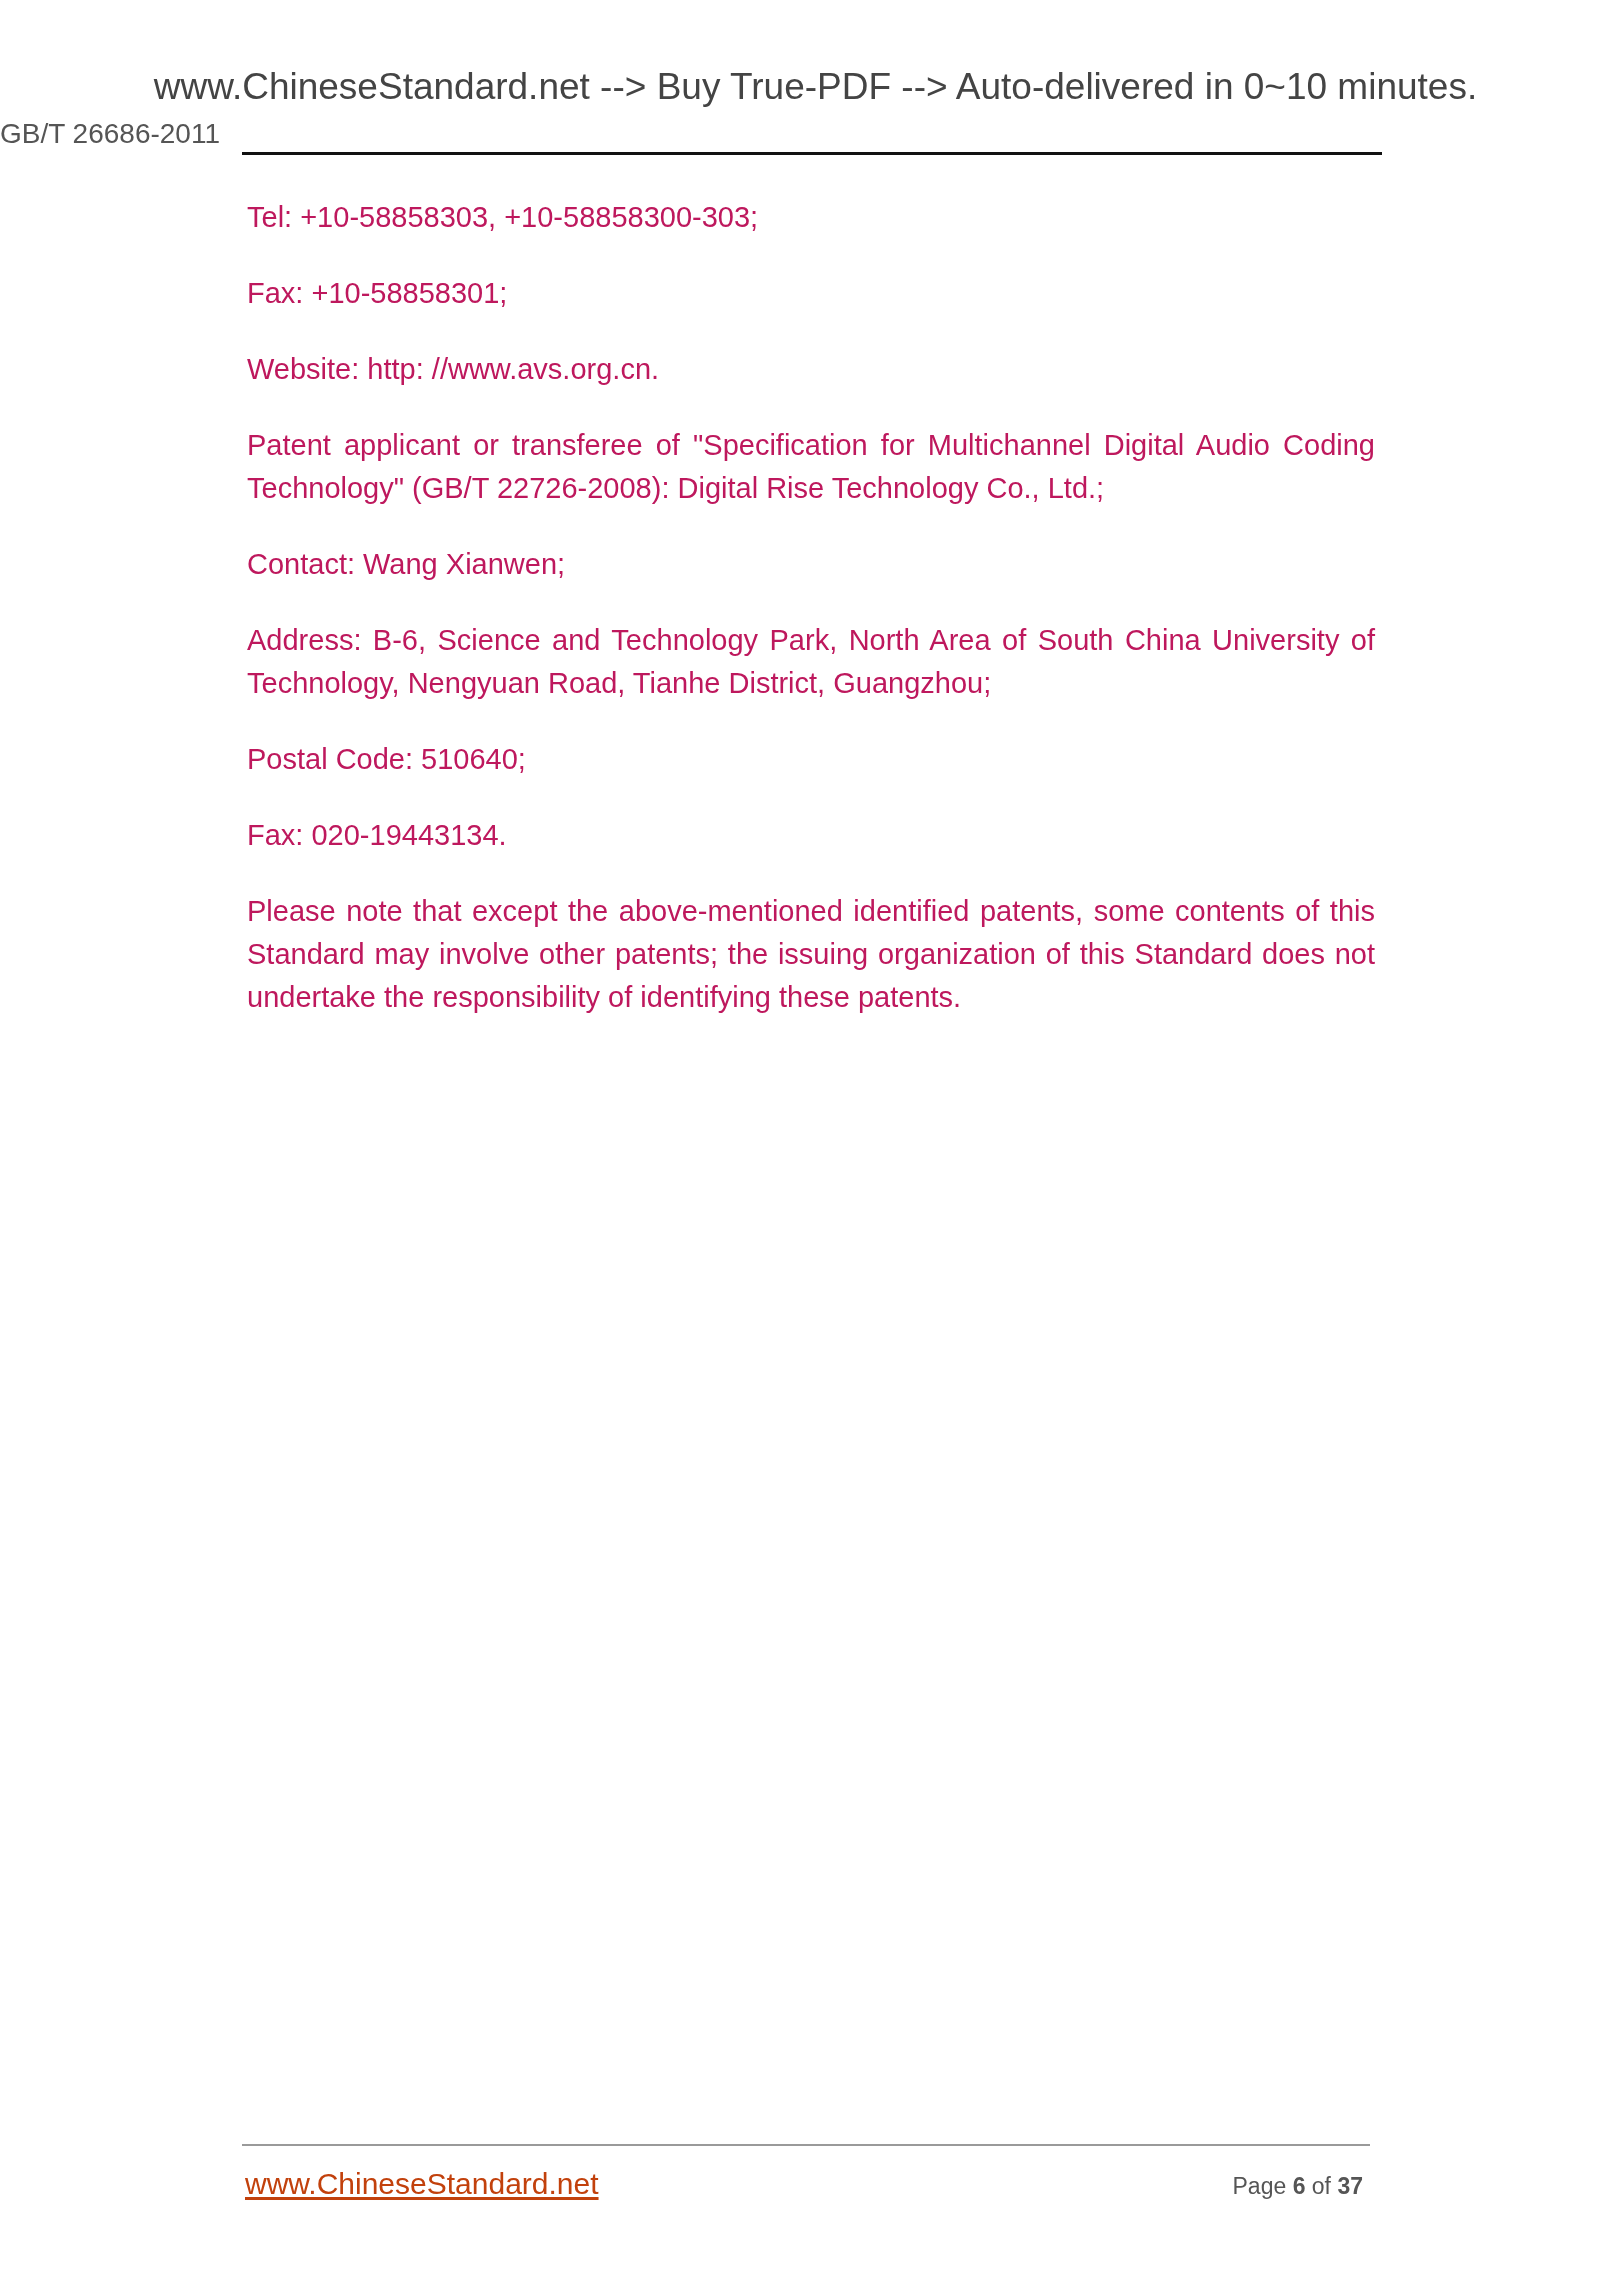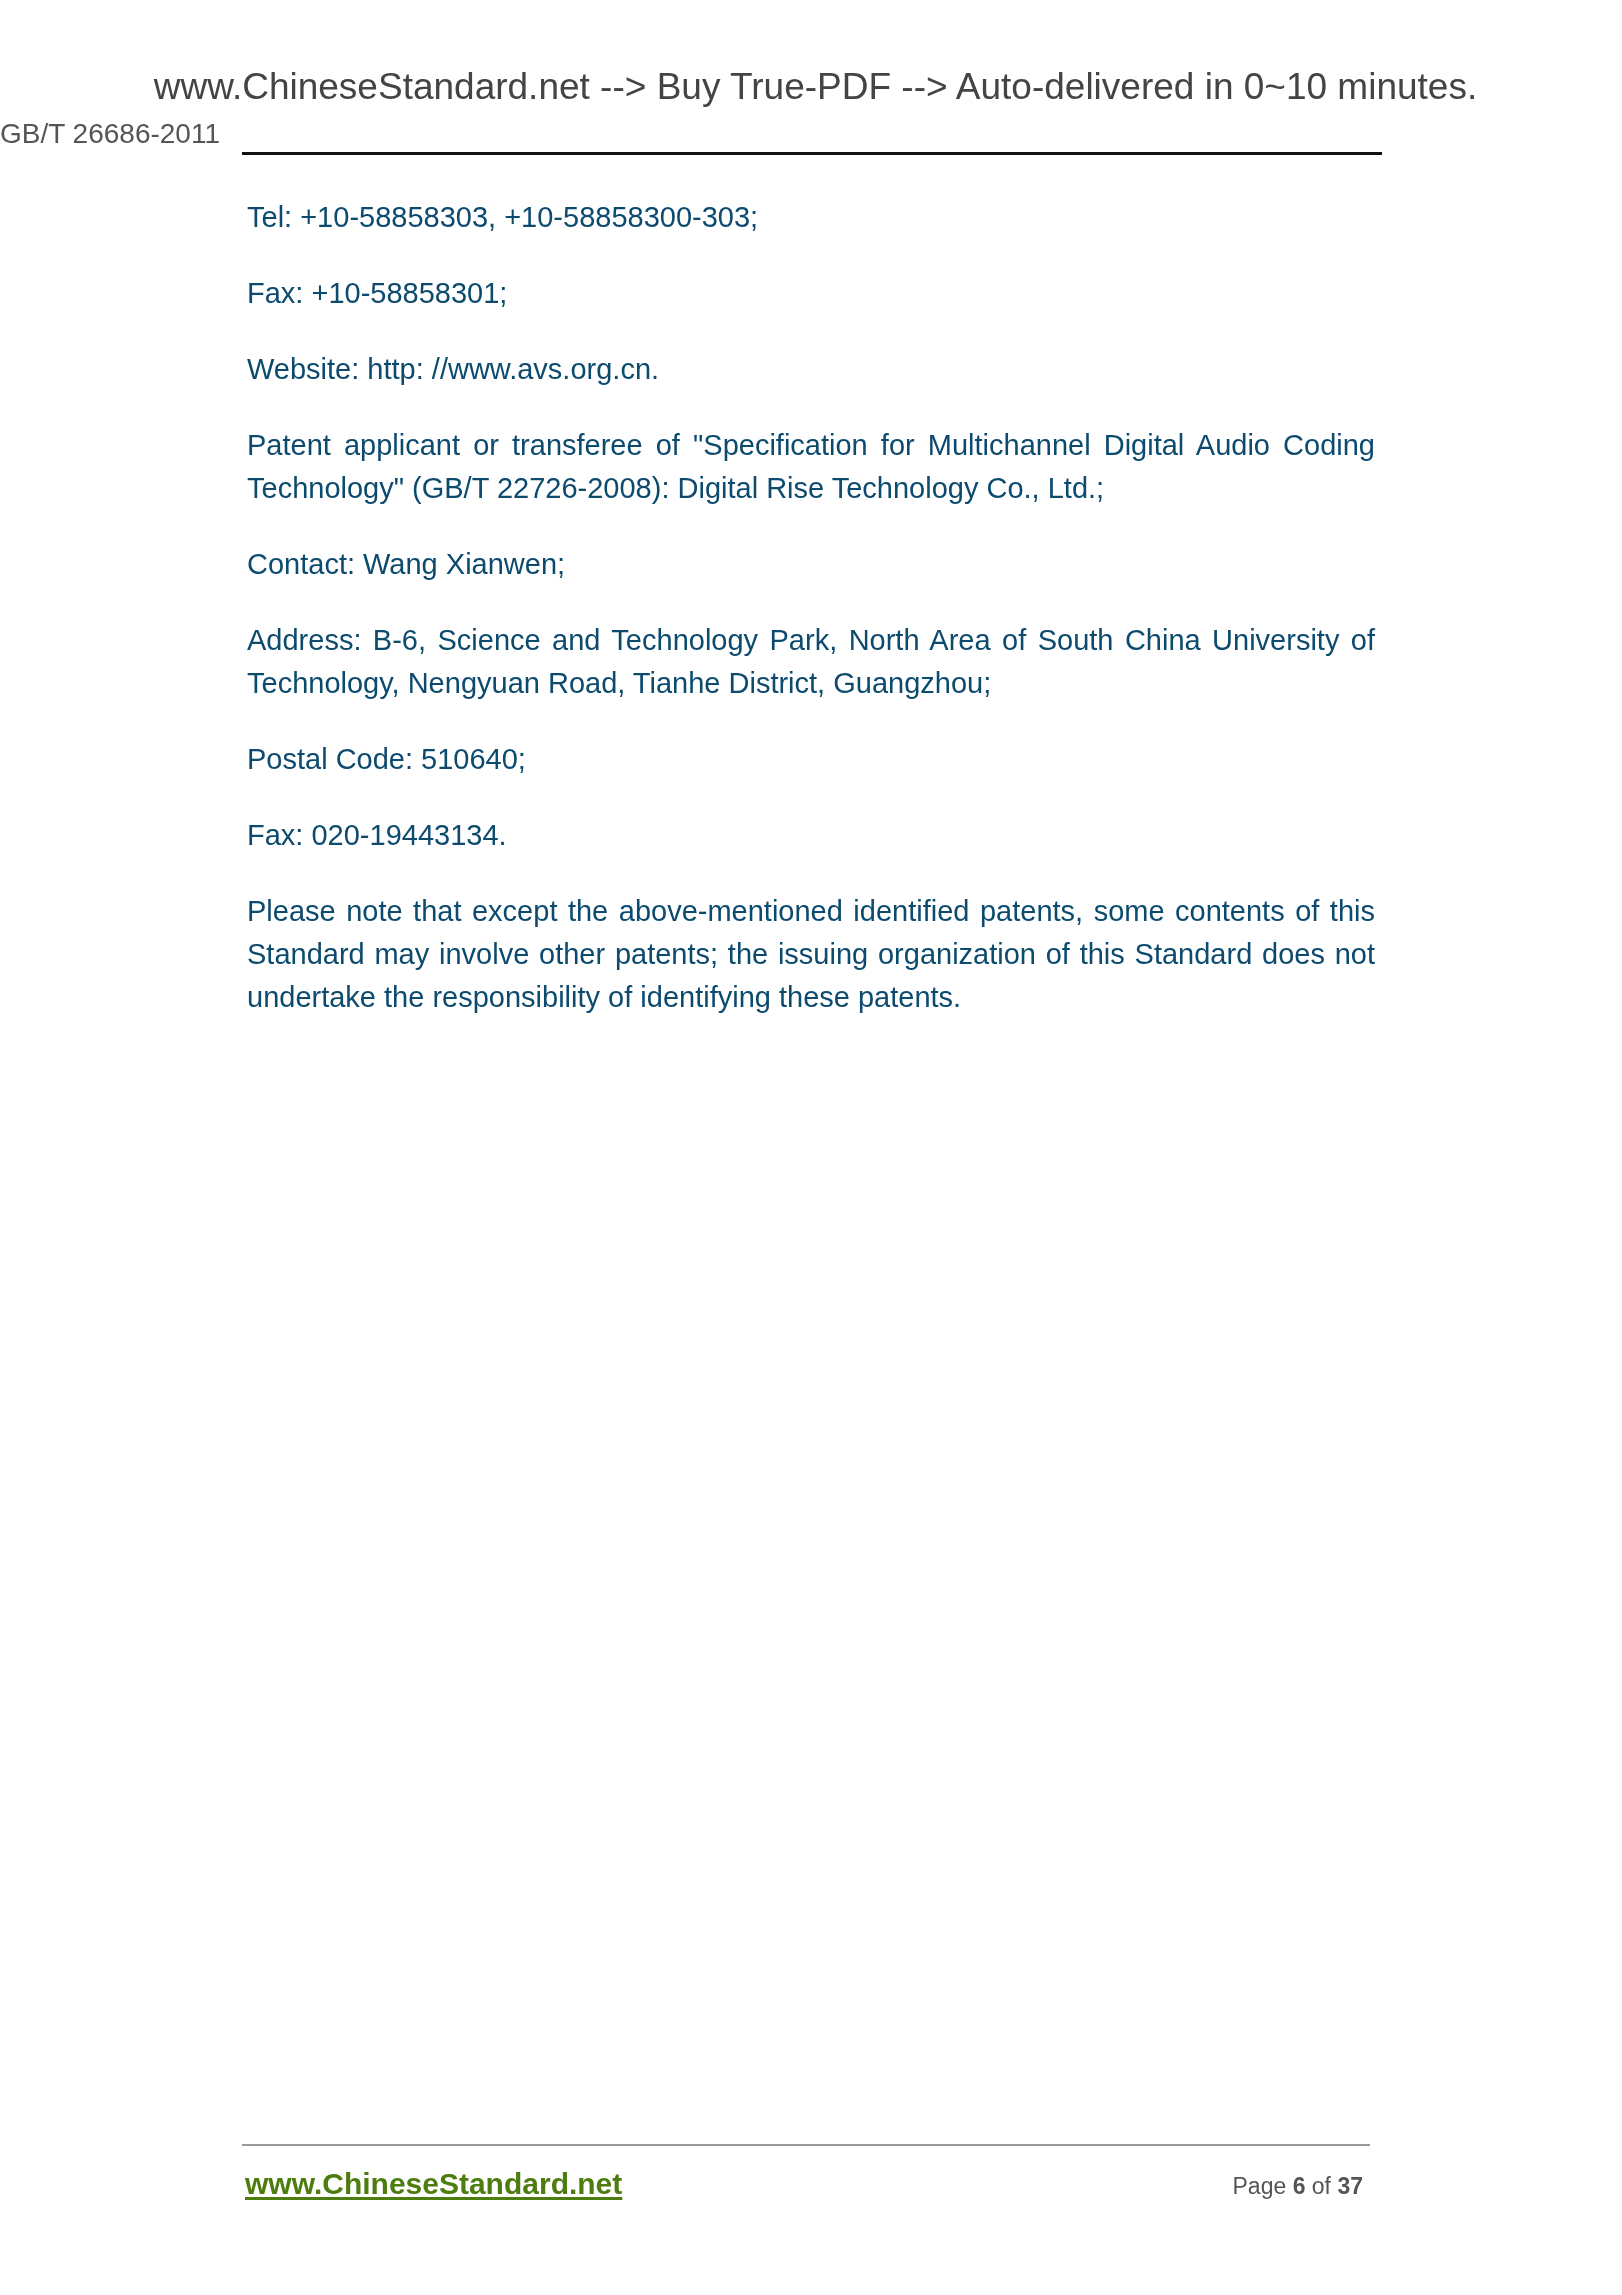--- a/index.html
+++ b/index.html
@@ -44,21 +44,21 @@
       height: 2.5px;
       background: #111111;
     }
     .body-content {
       position: absolute;
       left: 247px;
       top: 196px;
       width: 1128px;
       font-size: 29px;
       line-height: 43px;
-      color: #0c4a6e;
+      color: #be185d;
     }
     .body-content p {
       margin: 0 0 33px 0;
       text-align: justify;
     }
     .body-content p.last-line-left {
       text-align-last: left;
     }
     .footer-rule {
       position: absolute;
@@ -67,27 +67,26 @@
       width: 1128px;
       height: 1.7px;
       background: #9a9a9a;
     }
     .footer-link {
       position: absolute;
       left: 245px;
       top: 2167px;
       font-size: 30px;
       line-height: 33px;
-      color: #4d7c0f;
+      color: #c2410c;
       text-decoration: underline;
       text-decoration-thickness: 2.5px;
       text-underline-offset: 3.3px;
       white-space: nowrap;
       cursor: pointer;
-      font-weight: bold;
     }
     .footer-page {
       position: absolute;
       right: 260px;
       top: 2172px;
       font-size: 23px;
       line-height: 28px;
       color: #555555;
       white-space: nowrap;
     }

